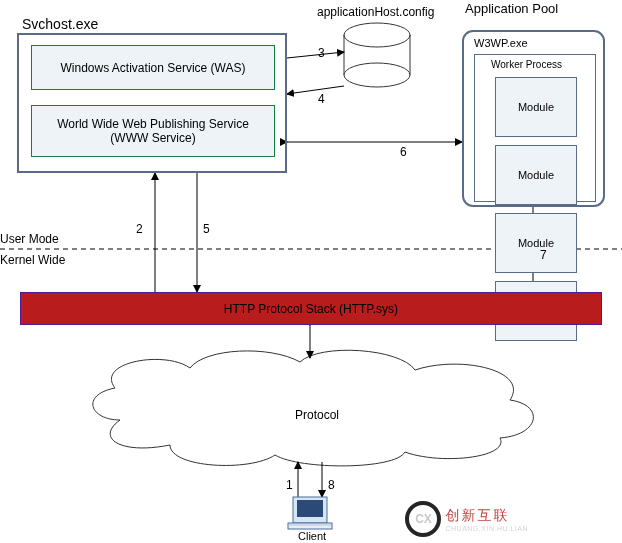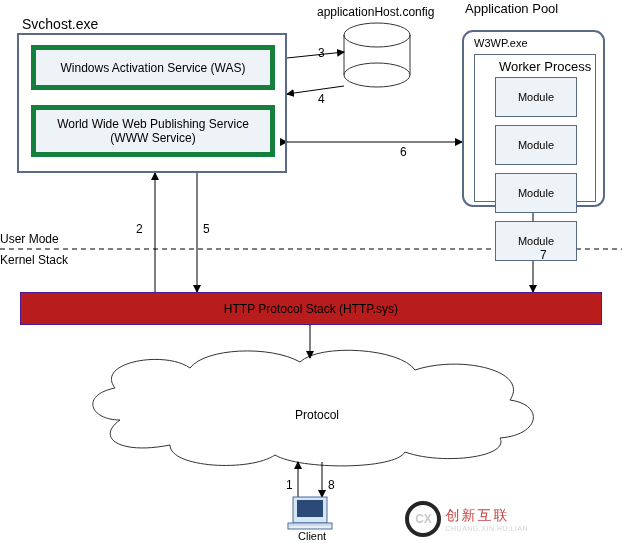--- a/index.html
+++ b/index.html
@@ -1,25 +1,25 @@
 <!DOCTYPE html>
 <html><head>
 <meta charset="utf-8">
 <style>
   html,body{margin:0;padding:0;background:#fff;font-family:Arial,Helvetica,sans-serif;font-size:12px;color:#000}
   #stage{position:relative;width:534px;height:543px}
   .box{position:absolute;background:#b91c1c;border:1px solid #4c1d95;box-sizing:border-box;text-align:center;display:flex;align-items:center;justify-content:center;padding:12px}
   .container{position:absolute;border:1px solid #5a6b88;box-sizing:border-box}
-  .inner{position:absolute;background:#eef3f8;border:5px solid #15803d;box-sizing:border-box;text-align:center;display:flex;align-items:center;justify-content:center;padding:4px}
+  .inner{position:absolute;background:#eef3f8;border:1px solid #15803d;box-sizing:border-box;text-align:center;display:flex;align-items:center;justify-content:center;padding:4px}
   .label{position:absolute;white-space:nowrap}
   svg{position:absolute;left:0;top:0;overflow:visible}
   .arrow{stroke:#000;stroke-width:1;fill:none}
   .arrowhead{fill:#000}
   .dashed{stroke-dasharray:5 4}
-  .module{background:#eef3f8;border:1px solid #5a6b88;box-sizing:border-box;font-size:11px;text-align:center;padding:13px 8px}
+  .module{background:#eef3f8;border:1px solid #5a6b88;box-sizing:border-box;font-size:11px;text-align:center;padding:23px 8px}
   .watermark{position:absolute;right:6px;bottom:6px;opacity:.85;font-family:Arial;color:#666;font-size:10px;display:flex;align-items:center;gap:4px}
   .watermark .cx{width:28px;height:28px;border:4px solid #000000;border-radius:50%;display:flex;align-items:center;justify-content:center;font-weight:bold;color:#c0c0c0;font-size:12px}
 </style>
 </head>
 <body>
 
 <div id="stage">
 
   <svg width="622" height="543">
     <defs>
@@ -82,41 +82,41 @@
     <div class="inner" style="left:12px;top:70px;width:244px;height:52px;white-space:pre-line">World Wide Web Publishing Service
 (WWW Service)</div>
   </div>
 
   <div class="label" style="left:317px;top:5px">applicationHost.config</div>
 
   <div class="label" style="left:465px;top:1px;font-size:13px">Application Pool</div>
   <div class="container" style="left:462px;top:30px;width:143px;height:177px;border-width:2px;border-radius:11px">
     <div class="label" style="left:10px;top:5px;font-size:11px">W3WP.exe</div>
     <div class="container" style="left:10px;top:22px;width:122px;height:148px">
-      <div class="label" style="left:24px;top:4px;font-size:13px">Worker Process</div>
+      <div class="label" style="left:16px;top:4px;font-size:10px">Worker Process</div>
       <div style="position:absolute;left:20px;top:22px;width:82px;display:flex;flex-direction:column;gap:8px">
         <div class="module">Module</div>
         <div class="module">Module</div>
         <div class="module">Module</div>
         <div class="module">Module</div>
       </div>
     </div>
   </div>
 
   <div class="label" style="left:318px;top:46px">3</div>
   <div class="label" style="left:318px;top:92px">4</div>
   <div class="label" style="left:400px;top:145px">6</div>
   <div class="label" style="left:136px;top:222px">2</div>
   <div class="label" style="left:203px;top:222px">5</div>
   <div class="label" style="left:540px;top:248px">7</div>
   <div class="label" style="left:286px;top:478px">1</div>
   <div class="label" style="left:328px;top:478px">8</div>
 
   <div class="label" style="left:0px;top:232px">User Mode</div>
-  <div class="label" style="left:0px;top:253px">Kernel Stack</div>
+  <div class="label" style="left:0px;top:253px">Kernel Wide</div>
 
   <div class="box" style="left:20px;top:292px;width:582px;height:33px">HTTP Protocol Stack (HTTP.sys)</div>
 
   <div class="label" style="left:295px;top:408px">Protocol</div>
 
   <div class="label" style="left:298px;top:530px;font-size:11px">Client</div>
 
   <div class="watermark">
     <div class="cx">CX</div>
     <div>

